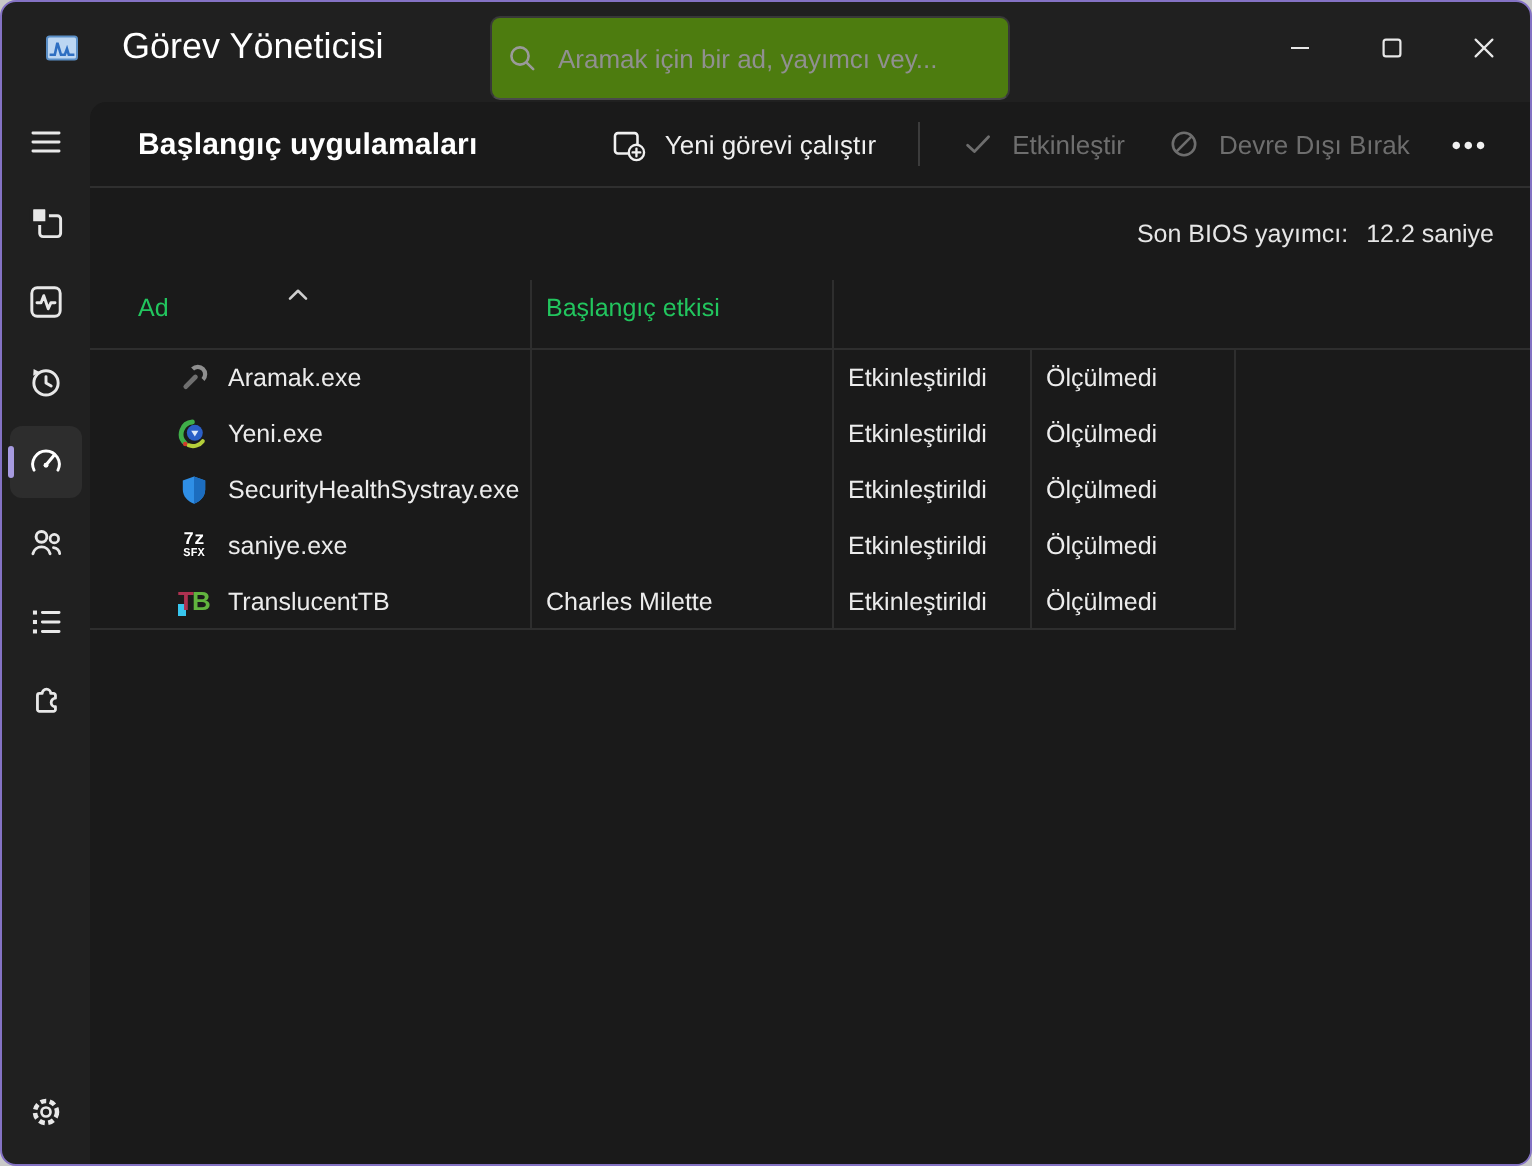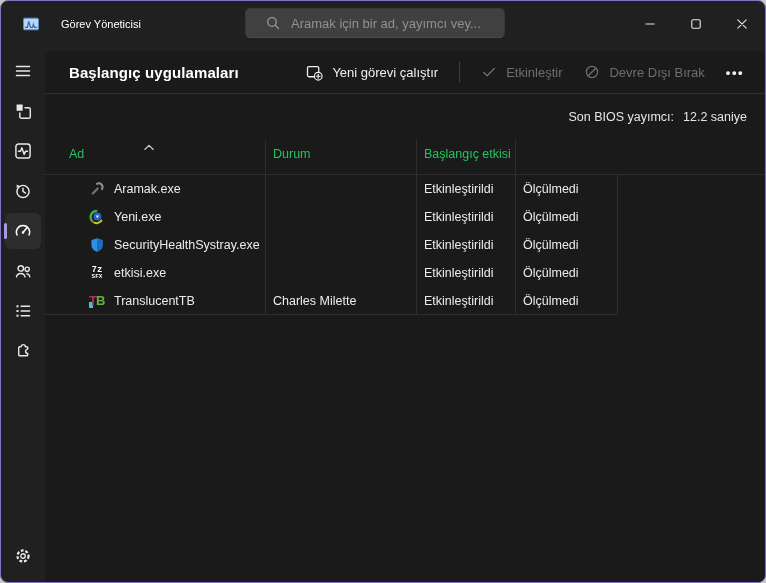--- a/index.html
+++ b/index.html
@@ -2,22 +2,22 @@
 <html><head>
 <meta charset="utf-8">
 <style>
   * { margin:0; padding:0; box-sizing:border-box; }
   html,body { width:766px; height:583px; background:#c8c8c8; font-family:"Liberation Sans","DejaVu Sans",sans-serif; }
   .window { position:relative; width:766px; height:583px; background:#202020; border:1px solid #8472c4; border-radius:8px; overflow:hidden; color:#e9e9e9; }
 
   
   .titlebar { position:relative; height:45px; }
   .titlebar-left { position:absolute; left:22px; top:0; height:45px; display:flex; align-items:center; gap:22px; }
-  .app-title { font-size:11px; color:#ffffff; }
-  .searchbox { position:absolute; left:244px; top:7px; width:260px; height:30px; background:#404040; border:1px solid #383838; border-bottom-color:#4a4a4a; border-radius:5px; display:flex; align-items:center; gap:11px; padding:0 20px; }
+  .app-title { font-size:18px; color:#ffffff; }
+  .searchbox { position:absolute; left:244px; top:7px; width:260px; height:42px; background:#4d7c0f; border:1px solid #383838; border-bottom-color:#4a4a4a; border-radius:5px; display:flex; align-items:center; gap:11px; padding:0 8px; }
   .searchbox input { flex:1; background:transparent; border:none; outline:none; color:#e8e8e8; font-size:13px; font-family:inherit; }
   .searchbox input::placeholder { color:#909090; }
   .win-controls { position:absolute; right:0; top:0; display:flex; height:45px; }
   .win-btn { width:46px; height:45px; display:flex; align-items:center; justify-content:center; cursor:default; }
 
   
   .rail { position:absolute; left:0; top:45px; bottom:0; width:44px; }
   .rail-item { position:relative; width:36px; height:36px; margin:4px auto 0 auto; border-radius:6px; display:flex; align-items:center; justify-content:center; }
   .rail-item.first { margin-top:7px; }
   .rail-item.selected { background:#2d2d2d; }
@@ -214,23 +214,20 @@
     <div class="grid thead">
       <div class="cell c-name">
         <span class="sort">
           <svg width="12" height="9" viewBox="0 0 12 9">
               <path d="M2,6.3 L6,2.4 L10,6.3" fill="none" stroke="#cfcfcf" stroke-width="1.3" stroke-linecap="round" stroke-linejoin="round"></path>
             </svg>
         </span>
         <span>Ad</span>
       </div>
       <div class="cell">
-          <span>Durum</span>
-        </div>
-      <div class="cell">
           <span>Başlangıç etkisi</span>
         </div>
       <div class="cell cell-extra"></div>
     </div>
 
     <div class="grid row">
       <div class="cell c-name">
         <span class="ricon">
           <svg width="16" height="16" viewBox="0 0 16 16">
               <path d="M7.3,3.5 A3.3,3.3 0 1 1 12.5,8.7" fill="none" stroke="#8f8f8f" stroke-width="2.1"></path>
@@ -297,21 +294,21 @@
         </div>
       <div class="cell cell-extra"></div>
     </div>
 
     <div class="grid row">
       <div class="cell c-name">
         <span class="ricon sfx">
           <span class="l1">7z</span>
           <span class="l2">SFX</span>
         </span>
-        <span>etkisi.exe</span>
+        <span>saniye.exe</span>
       </div>
       <div class="cell">
           <span></span>
         </div>
       <div class="cell">
           <span>Etkinleştirildi</span>
         </div>
       <div class="cell">
           <span>Ölçülmedi</span>
         </div>

